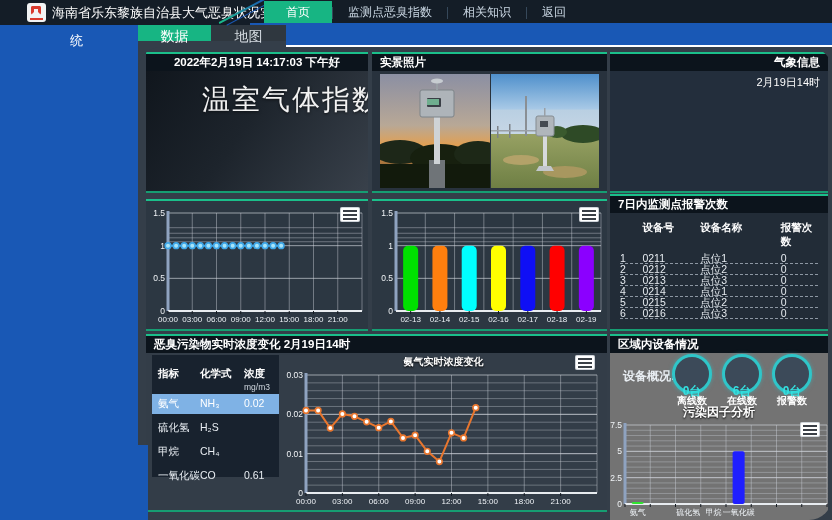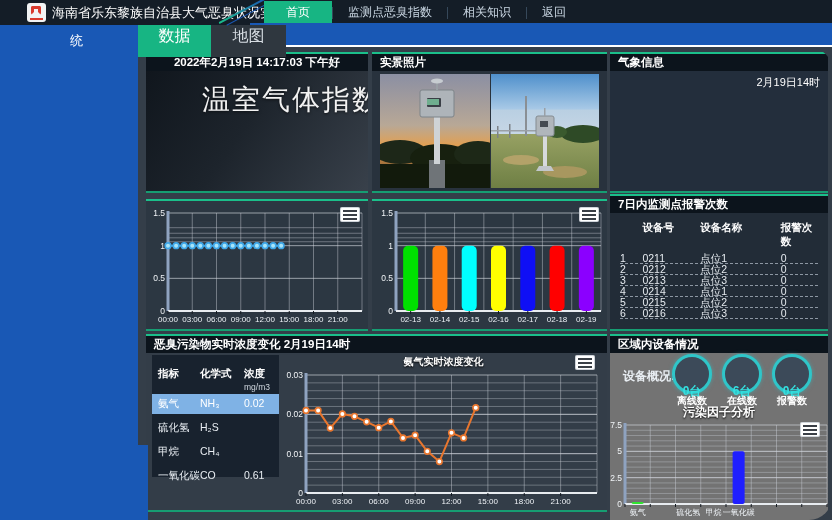--- a/index.html
+++ b/index.html
@@ -26,21 +26,21 @@
   .topbar-underline { position:absolute; left:250px; bottom:0; width:582px; height:2px; background:#1958b5; }
 
   
   .sidebar { position:absolute; left:0; top:25px; width:138px; height:495px; background:#1958b5; z-index:20; }
   .sidebar-label { position:absolute; left:70px; top:7px; color:#fff; font-size:13px; }
   .sidebar-ext { position:absolute; left:138px; top:445px; width:10px; height:75px; background:#1958b5; z-index:21; }
 
   
   .tabs-row { position:absolute; left:138px; top:25px; width:694px; height:22px; display:flex; z-index:20; }
   .tabs-row::before { content:""; position:absolute; left:0; top:-1px; width:290px; height:1px; background:#17b583; }
-  .tab { width:75px; height:32px; line-height:22px; text-align:center; color:#fff; font-size:16px; cursor:pointer; }
+  .tab { width:75px; height:16px; line-height:22px; text-align:center; color:#fff; font-size:14px; cursor:pointer; }
   .tab.active { background:#17b583; width:73px; }
   .tab.inactive { background:#2f373f; color:#d7dde3; }
   .tabs-fill { flex:1; background:#1958b5; border-bottom:2px solid #fff; }
 
   
   .content { position:absolute; left:138px; top:47px; width:694px; height:473px; background:#343e49; overflow:hidden;border-radius:23px; }
   .panel { position:absolute; border-top:2px solid #1bbf8a; border-bottom:2px solid #169d72; background:#28323d; overflow:hidden; }
   .panel-header { height:17px; line-height:17px; background:#0c141c; color:#fff;
     font-size:11.5px; font-weight:bold; padding:0 8px; white-space:nowrap; }
   .panel-header.center { text-align:center; }
@@ -50,21 +50,21 @@
   .greeting-body { height:122px; background:linear-gradient(125deg,#10161d 0%,#1d242c 45%,#39414b 100%); }
   .headline { padding:10px 24px; color:#f2f2f2; font-size:28px; letter-spacing:2px;
     text-shadow:0 1px 3px rgba(0,0,0,.6); white-space:nowrap;margin-left:32px; }
 
   
   #panel-photos { left:234px; top:5px; width:235px; height:141px; }
   .photo-body { display:flex; gap:1px; padding:3px 8px; background:#28323d; }
   .photo-body svg { display:block; }
 
   
-  #panel-weather { left:472px; top:5px; width:218px; height:141px; }
+  #panel-weather { left:472px; top:5px; width:218px; height:141px;text-align:right; }
   .weather-body { height:122px; background:#232e3c; position:relative; }
   .weather-time { position:absolute; right:8px; top:4px; color:#fff; font-size:11px; }
 
   
   #panel-greenhouse-chart { left:8px; top:152px; width:222px; height:132px; background:#2c3742; }
   #panel-daily-chart { left:234px; top:152px; width:235px; height:132px; background:#2c3742; }
   .chart-svg { position:absolute; left:0; top:0; }
   .menu-icon { position:absolute; width:20px; height:15px; background:
       linear-gradient(#3a3f46 0 0) 50% 3px/14px 2px no-repeat,
       linear-gradient(#3a3f46 0 0) 50% 7px/14px 2px no-repeat,

